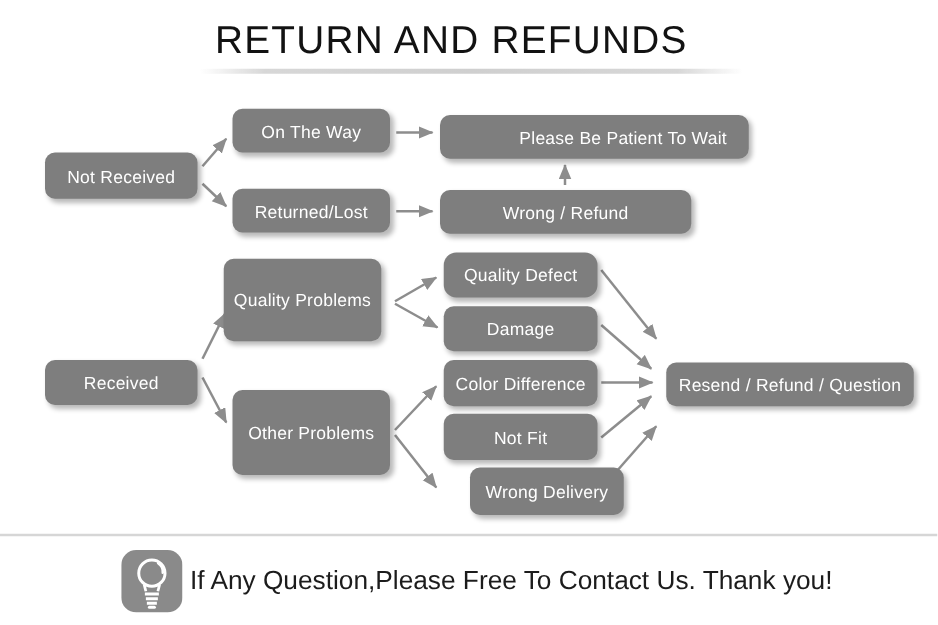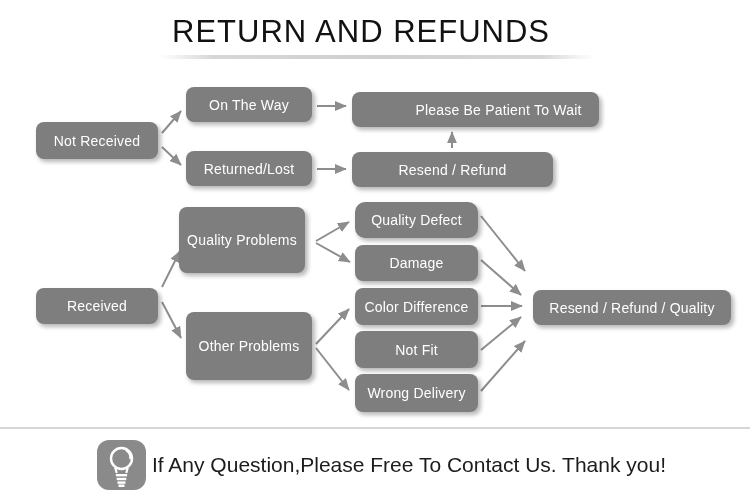--- a/index.html
+++ b/index.html
@@ -82,30 +82,30 @@
         <line x1="481" y1="260" x2="521" y2="295" marker-end="url(#arrowhead)"></line>
         <line x1="481" y1="306" x2="522" y2="306" marker-end="url(#arrowhead)"></line>
         <line x1="481" y1="350" x2="521" y2="317" marker-end="url(#arrowhead)"></line>
         <line x1="481" y1="391" x2="525" y2="341" marker-end="url(#arrowhead)"></line>
       </svg>
     <div>
         <div class="node" style="left: 36px; top: 122px; width: 122px; height: 37px;">Not Received</div>
         <div class="node" style="left: 186px; top: 87px; width: 126px; height: 35px;">On The Way</div>
         <div class="node" style="left: 352px; top: 92px; width: 201px; height: 35px; padding-left: 46px;">Please Be Patient To Wait</div>
         <div class="node" style="left: 186px; top: 151px; width: 126px; height: 35px;">Returned/Lost</div>
-        <div class="node" style="left: 352px; top: 152px; width: 201px; height: 35px;">Resend / Refund</div>
+        <div class="node" style="left: 352px; top: 152px; width: 201px; height: 35px;">Wrong / Refund</div>
         <div class="node" style="left: 36px; top: 288px; width: 122px; height: 36px;">Received</div>
         <div class="node" style="left: 179px; top: 207px; width: 126px; height: 66px;">Quality Problems</div>
         <div class="node" style="left: 186px; top: 312px; width: 126px; height: 68px;">Other Problems</div>
         <div class="node" style="left: 355px; top: 202px; width: 123px; height: 36px; border-radius: 10px;">Quality Defect</div>
         <div class="node" style="left: 355px; top: 245px; width: 123px; height: 36px;">Damage</div>
         <div class="node" style="left: 355px; top: 288px; width: 123px; height: 37px;">Color Difference</div>
         <div class="node" style="left: 355px; top: 331px; width: 123px; height: 37px;">Not Fit</div>
-        <div class="node" style="left: 355px; top: 374px; width: 123px; height: 38px; text-align: center;">Wrong Delivery</div>
-        <div class="node" style="left: 533px; top: 290px; width: 198px; height: 35px;">Resend / Refund / Quality</div>
+        <div class="node" style="left: 376px; top: 374px; width: 123px; height: 38px; text-align: center;">Wrong Delivery</div>
+        <div class="node" style="left: 533px; top: 290px; width: 198px; height: 35px;">Resend / Refund / Question</div>
       </div>
   </div>
 
   <div class="footer-divider"></div>
 
   <div class="footer-icon">
     <svg viewBox="0 0 49 50" width="49" height="50">
       <rect x="0" y="0" width="49" height="50" rx="12" class="icon-bg" fill="#8a8a8a"></rect>
       <circle cx="24.5" cy="18.5" r="10.5" fill="none" stroke="#ffffff" stroke-width="2.4"></circle>
       <path d="M 29.5,10.6 A 8.4,8.4 0 0 1 33.2,18.2" fill="none" stroke="#ffffff" stroke-width="2" stroke-linecap="round"></path>

